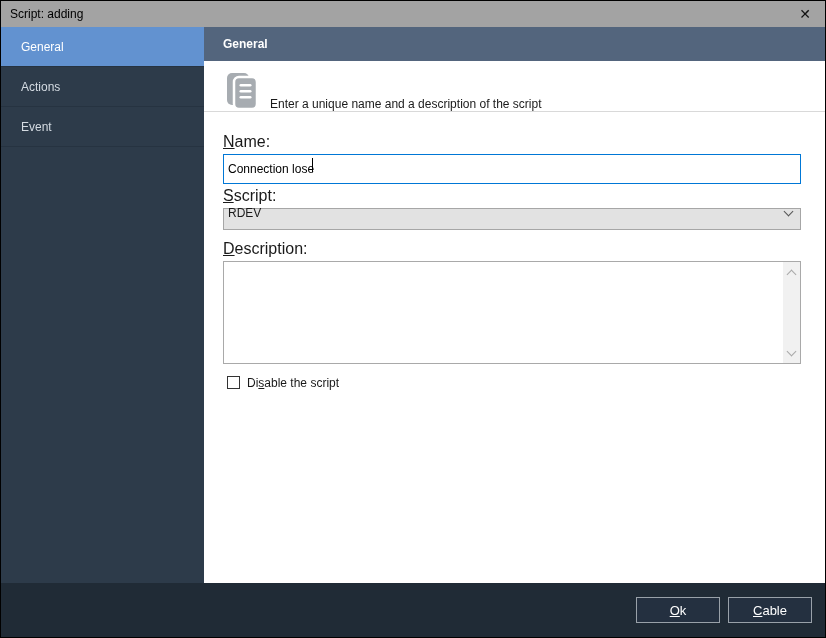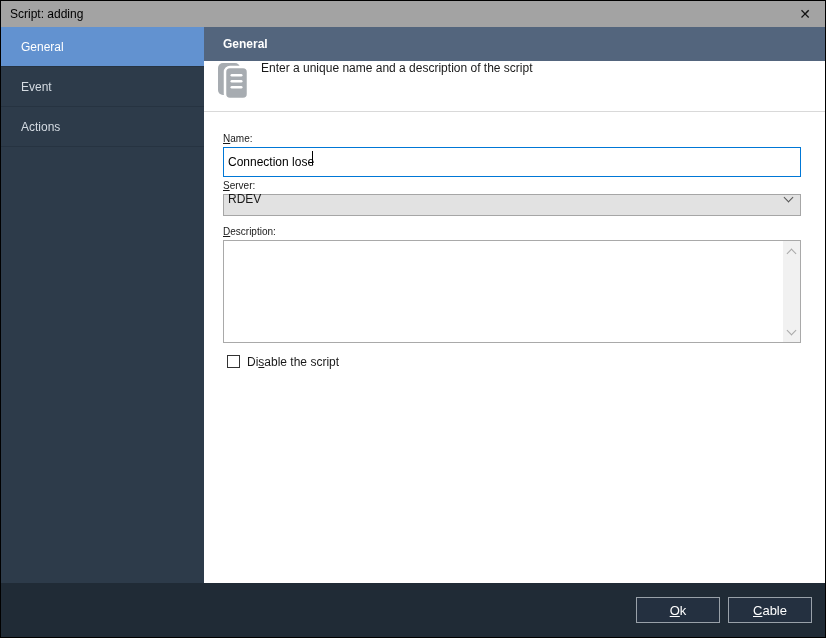--- a/index.html
+++ b/index.html
@@ -53,36 +53,36 @@
   }
   .main-header {
     height: 34px; flex: 0 0 34px;
     background: #53657d;
     display: flex; align-items: center;
     padding-left: 19px;
     color: #fff; font-size: 12px; font-weight: bold;
   }
   .hero {
     height: 51px; flex: 0 0 51px;
-    display: flex; align-items: flex-start;
-    padding-left: 11px;
+    display: flex; align-items: flex-end;
+    padding-left: 20px;
     border-bottom: 1px solid #d9d9d9;
     background: #fff;
   }
   .hero-icon { width: 36px; height: 40px; flex: 0 0 36px; }
   .hero-text { margin-left: 10px; font-size: 12px; color: #1a1a1a; }
   
   .form-area {
     flex: 1 1 auto;
     padding: 21px 26px 0 19px;
     background: #fff;
   }
   .field-label {
     display: block;
-    font-size: 10px; color: #1a1a1a;
+    font-size: 16px; color: #1a1a1a;
     margin-bottom: 3px;
   }
   .mn { text-decoration: underline; }
   .text-input-wrap { position: relative; width: 578px; height: 22px; margin-bottom: 11px; }
   .text-input {
     width: 100%; height: 22px;
     border: 1px solid #0077d6;
     font-family: "Liberation Sans", sans-serif;
     font-size: 12px; color: #000;
     padding: 14px 4px;
@@ -176,24 +176,24 @@
     <span class="close-btn">✕</span>
   </div>
 
   <div class="middle">
 
     <div class="sidebar">
       <div class="side-item selected">
         <span>General</span>
       </div>
       <div class="side-item">
+        <span>Actions</span>
+      </div>
+      <div class="side-item">
         <span>Event</span>
-      </div>
-      <div class="side-item">
-        <span>Actions</span>
       </div>
     </div>
 
     <div class="main">
       <div class="main-header">
         <span>General</span>
       </div>
 
       <div class="hero">
         <span class="hero-icon">
@@ -209,21 +209,21 @@
       </div>
 
       <div class="form-area">
 
         <label class="field-label"><span></span><span class="mn">N</span><span>ame:</span></label>
         <div class="text-input-wrap">
           <input class="text-input" type="text" value="Connection lose" style="">
           <span class="caret"></span>
         </div>
 
-        <label class="field-label"><span></span><span class="mn">S</span><span>erver:</span></label>
+        <label class="field-label"><span></span><span class="mn">S</span><span>script:</span></label>
         <div class="combo">
           <span class="combo-value">RDEV</span>
           <span class="chev-down"></span>
         </div>
 
         <label class="field-label"><span></span><span class="mn">D</span><span>escription:</span></label>
         <div class="textarea-wrap">
           <textarea class="textarea" style=""></textarea>
           <div class="vscroll">
             <span class="chev-up"></span>

